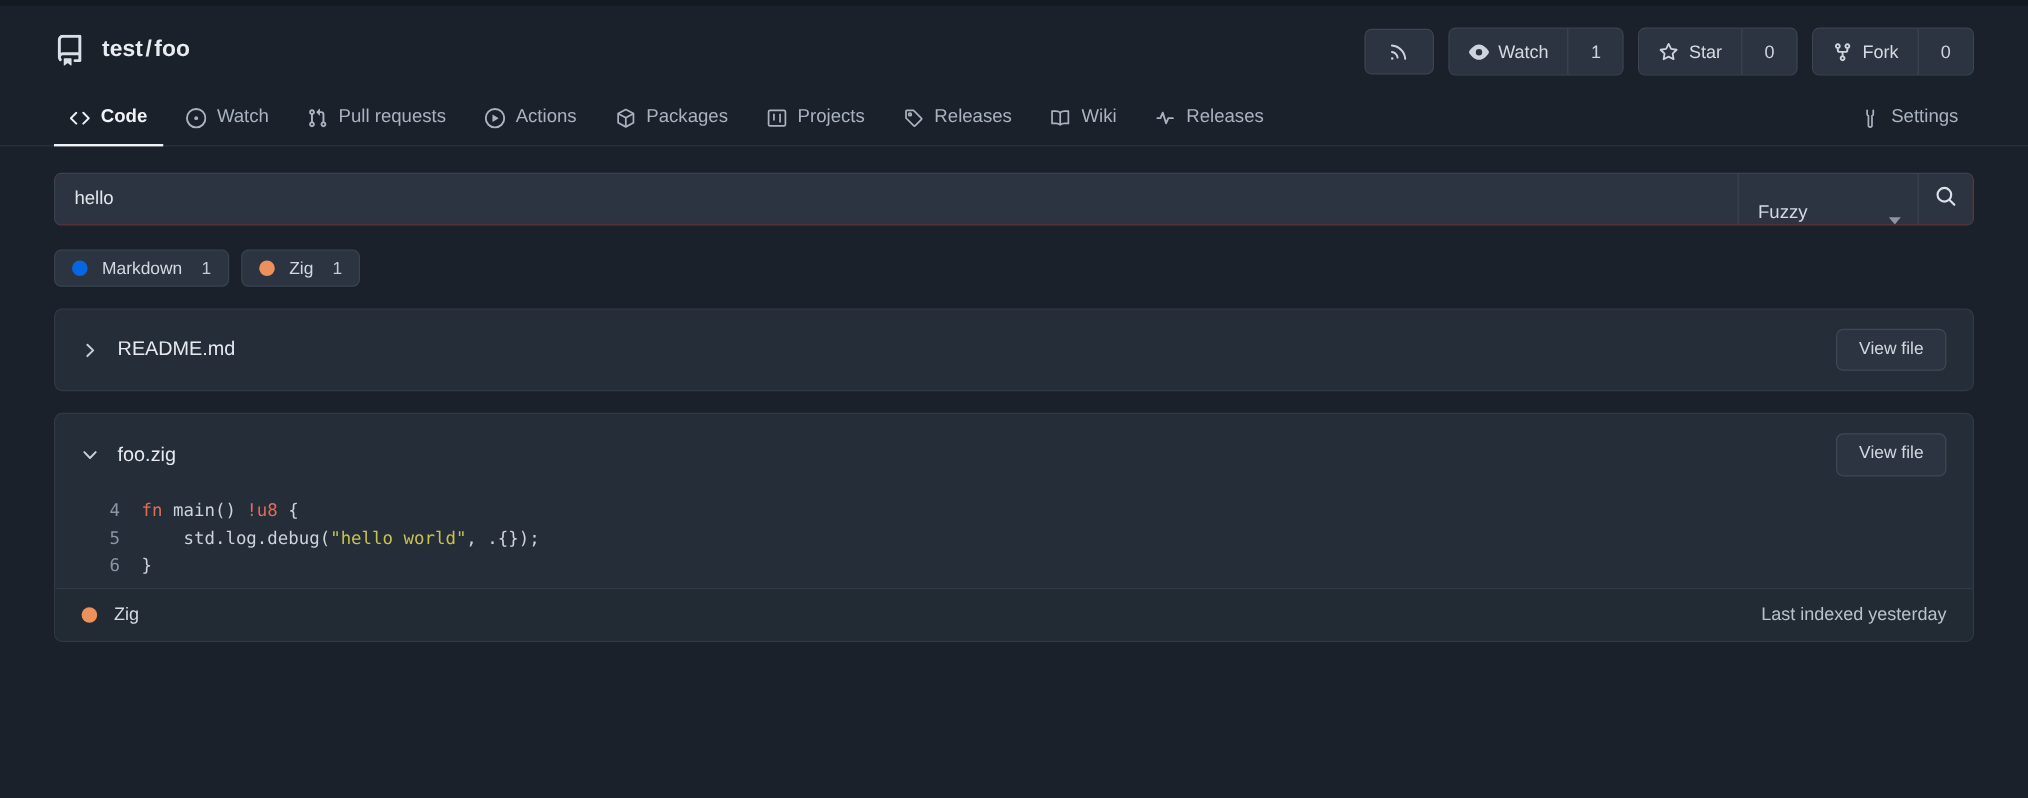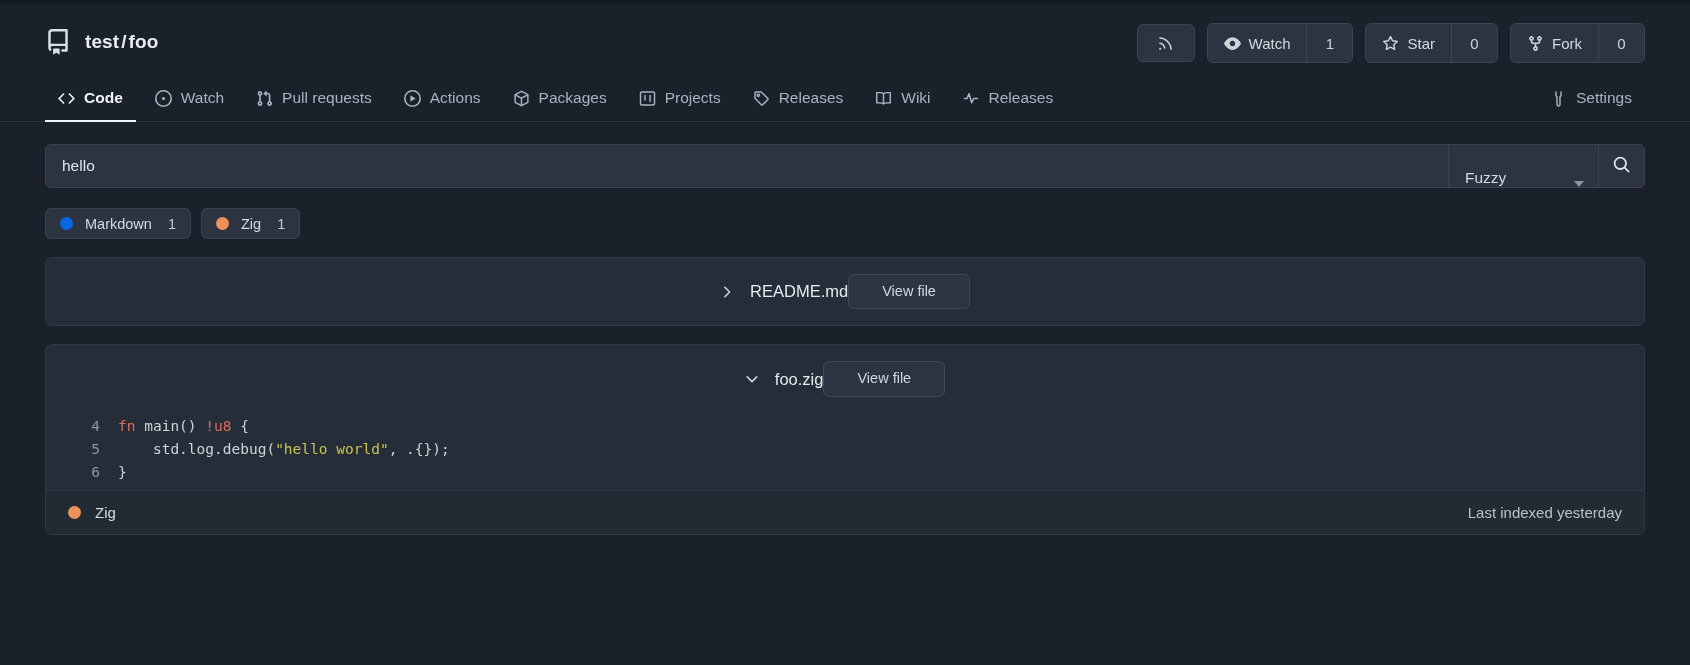--- a/index.html
+++ b/index.html
@@ -67,27 +67,27 @@
     height: 31px; padding: 0 14px;
     background: #2b3440; border: 1px solid #3a4450; border-radius: 6px;
     font-size: 14.5px; color: #d4d9e0;
   }
   .chip .dot { width: 13px; height: 13px; border-radius: 50%; flex: 0 0 auto; }
   .chip .cnt { color: #c3cad3; font-size: 14.5px; margin-left: 4px; }
 
   
   .results { padding: 18px 45px 0 45px; }
   .card { background: #252d38; border: 1px solid #303a47; border-radius: 7px; margin-bottom: 18px; overflow: hidden; }
-  .card-head { display: flex; align-items: center; justify-content: center; padding: 16px 22px 16px 22px; }
+  .card-head { display: flex; align-items: center; justify-content: space-between; padding: 16px 22px 16px 22px; }
   .card-head-left { display: flex; align-items: center; gap: 16px; }
   .chev { width: 14px; height: 14px; color: #c7ced7; display: block; }
   .filename { font-size: 16.5px; color: #e6eaf0; }
   .view-file {
     background: #2b3440; border: 1px solid #3f4956; border-radius: 6px;
-    color: #d2d8e0; font-size: 14.5px; padding: 8px 33px; line-height: 1.2;
+    color: #d2d8e0; font-size: 14.5px; padding: 8px 18px; line-height: 1.2;
     font-family: "Liberation Sans", sans-serif;
   }
   .code {
     font-family: "DejaVu Sans Mono", "Liberation Mono", monospace;
     font-size: 14.5px; line-height: 23px; padding: 2px 0 6px 0;
   }
   .code .ln { display: flex; }
   .code .num { width: 72px; text-align: right; padding-right: 18px; color: #8b95a3; flex: 0 0 auto; user-select: none; }
   .code .src { white-space: pre; color: #cdd3da; }
   .kw { color: #e06c5a; }

